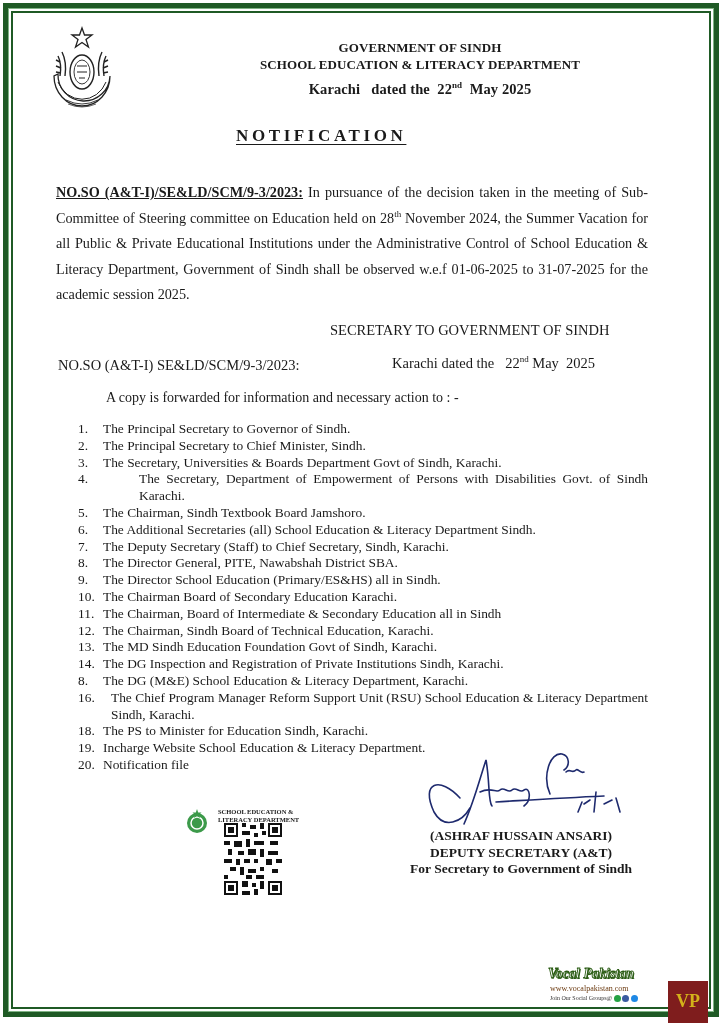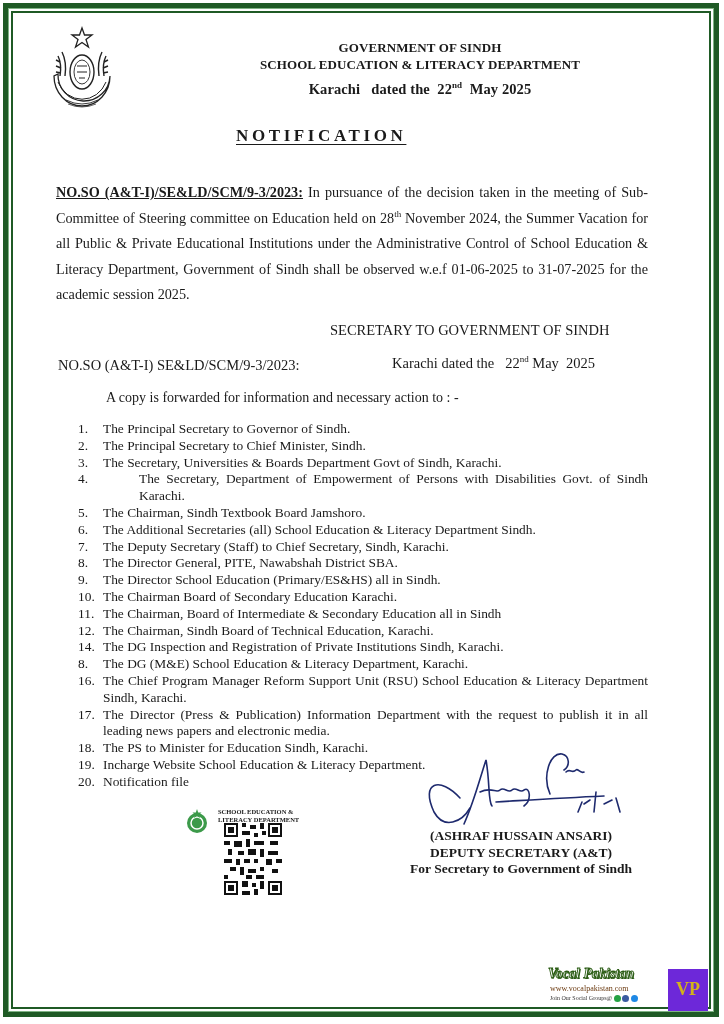--- a/index.html
+++ b/index.html
@@ -102,34 +102,34 @@
     </li>
   <li>
       <span class="num">11.</span>
       <span class="txt">The Chairman, Board of Intermediate &amp; Secondary Education all in Sindh</span>
     </li>
   <li>
       <span class="num">12.</span>
       <span class="txt">The Chairman, Sindh Board of Technical Education, Karachi.</span>
     </li>
   <li>
+      <span class="num">13.</span>
+      <span class="txt">The MD Sindh Education Foundation Govt of Sindh, Karachi.</span>
+    </li>
+  <li>
       <span class="num">14.</span>
       <span class="txt">The DG Inspection and Registration of Private Institutions Sindh, Karachi.</span>
     </li>
   <li>
       <span class="num">8.</span>
       <span class="txt">The DG (M&amp;E) School Education &amp; Literacy Department, Karachi.</span>
     </li>
   <li>
       <span class="num">16.</span>
-      <span class="txt" style="text-align:justify;">The Chief Program Manager Reform Support Unit (RSU) School Education &amp; Literacy Department Sindh, Karachi.</span>
-    </li>
-  <li>
-      <span class="num">17.</span>
-      <span class="txt" style="text-align:justify;">The Director (Press &amp; Publication) Information Department with the request to publish it in all leading news papers and electronic media.</span>
+      <span class="txt" style="text-align:justify;margin-left:8px;">The Chief Program Manager Reform Support Unit (RSU) School Education &amp; Literacy Department Sindh, Karachi.</span>
     </li>
   <li>
       <span class="num">18.</span>
       <span class="txt">The PS to Minister for Education Sindh, Karachi.</span>
     </li>
   <li>
       <span class="num">19.</span>
       <span class="txt">Incharge Website School Education &amp; Literacy Department.</span>
     </li>
   <li>
@@ -224,14 +224,14 @@
 
 <div class="abs wm">
   <div class="abs" style="left:0;top:0;width:118px;font-family:'Liberation Serif',serif;font-style:italic;font-weight:bold;font-size:14px;color:#fff;-webkit-text-stroke:0.9px #2a5c14;text-shadow:1px 1px 0 #2a5c14;">Vocal Pakistan</div>
   <div class="abs" style="left:2px;top:18px;font-size:8px;font-weight:normal;color:#6b3a10;">www.vocalpakistan.com</div>
   <div class="abs" style="left:2px;top:29px;font-size:6px;color:#333;">
     <span>Join Our Social Groups@</span>
     <span style="display:inline-block;width:7px;height:7px;border-radius:50%;background:#25a244;vertical-align:middle;"></span>
     <span style="display:inline-block;width:7px;height:7px;border-radius:50%;background:#3a5ba0;vertical-align:middle;"></span>
     <span style="display:inline-block;width:7px;height:7px;border-radius:50%;background:#1e88e5;vertical-align:middle;"></span>
   </div>
-  <div class="abs" style="left:120px;top:3px;width:40px;height:42px;background:#6d28d9;color:#d4b21a;font-weight:bold;font-size:18px;text-align:center;line-height:40px;">VP</div>
+  <div class="abs" style="left:120px;top:15px;width:40px;height:42px;background:#7f1d1d;color:#d4b21a;font-weight:bold;font-size:18px;text-align:center;line-height:40px;">VP</div>
 </div>
 
 </body></html>

